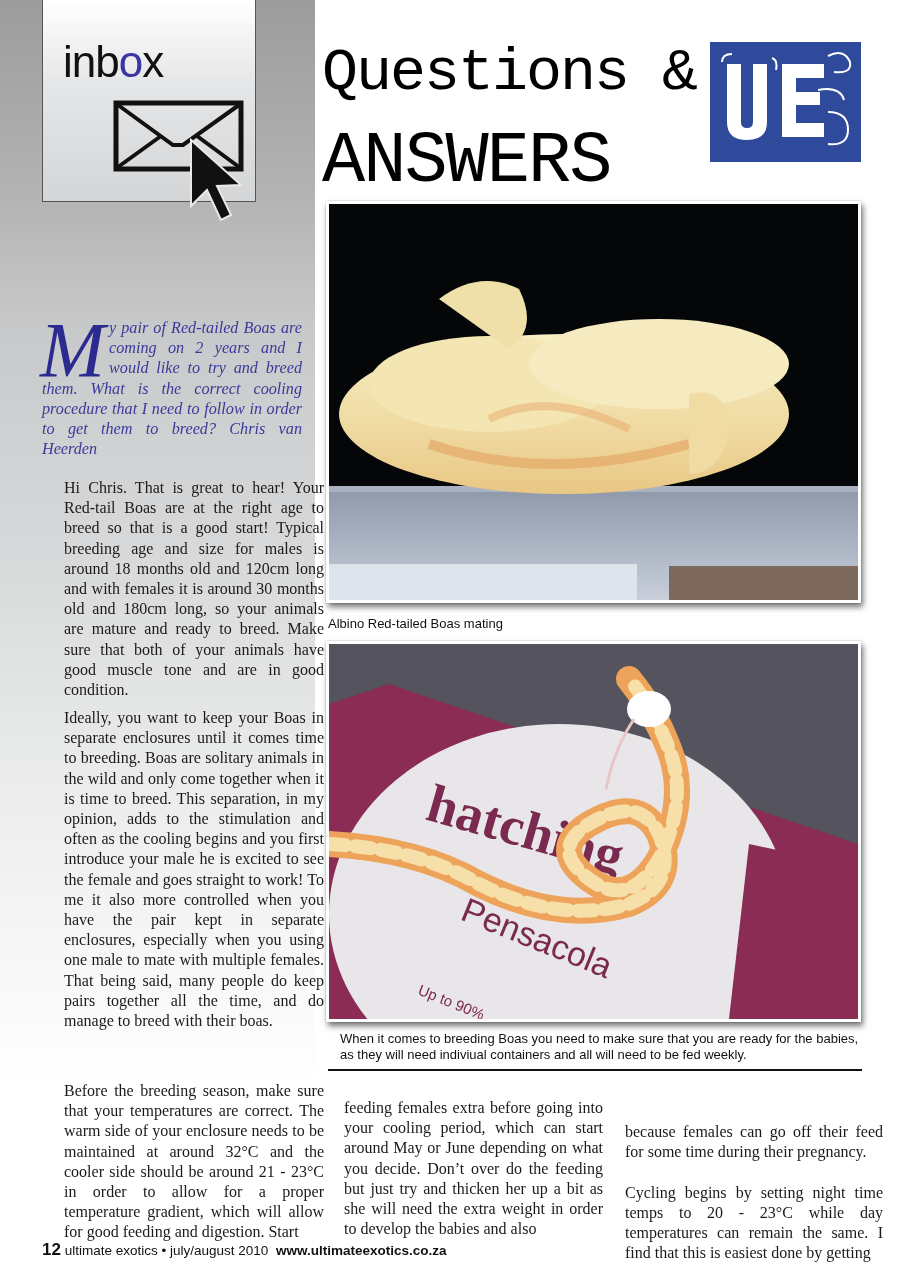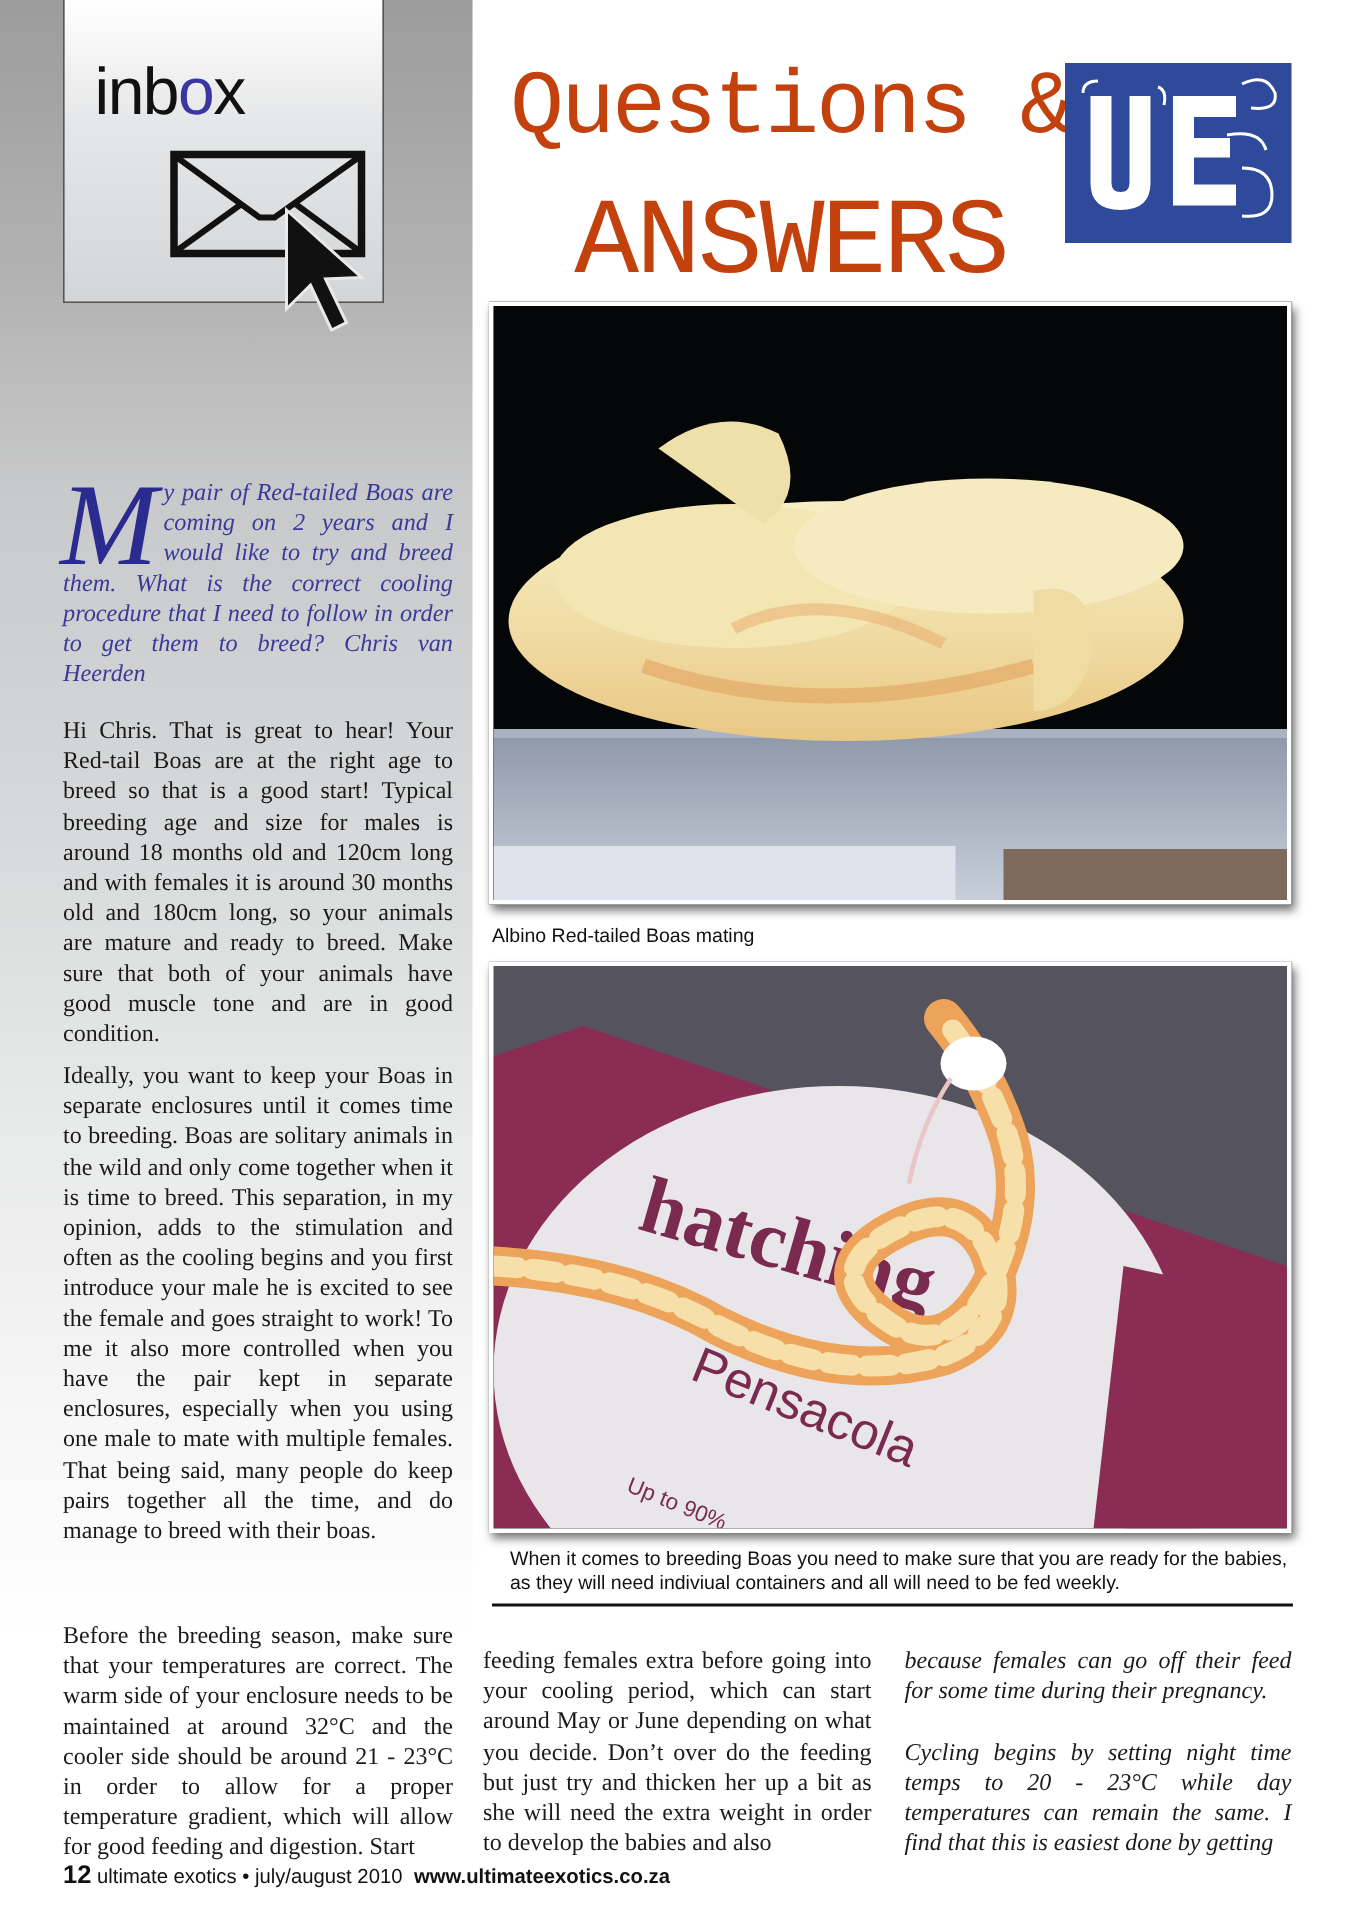--- a/index.html
+++ b/index.html
@@ -20,46 +20,46 @@
   }
   .inbox-word {
     position: absolute; left: 20px; top: 40px;
     font-family: "Liberation Sans", sans-serif; font-size: 44px; letter-spacing: -1px;
     color: #111; line-height: 1;
   }
   .inbox-word .o { color: #3a37a3; }
   .inbox-icon { position: absolute; left: 70px; top: 100px; width: 180px; height: 125px; }
 
   
-  .title { position: absolute; left: 340px; top: 38px; font-family: "Liberation Mono", monospace; color: #c2410c; text-align: center; }
+  .title { position: absolute; left: 322px; top: 38px; font-family: "Liberation Mono", monospace; color: #000000; }
   .title-line1 { font-size: 60px; line-height: 70px; letter-spacing: -2px; }
   .title-line2 { font-size: 72px; line-height: 80px; letter-spacing: -2px; margin-top: 14px; }
 
   .ue-logo {
     position: absolute; left: 710px; top: 42px; width: 151px; height: 120px;
     background: #2f4a9b;
   }
 
   
   .question {
     position: absolute; left: 42px; top: 318px; width: 260px;
     font-style: italic; color: #3a3a9a; font-size: 16.2px; line-height: 20.2px; text-align: justify;
   }
   .dropcap {
     float: left; font-size: 78px; line-height: 60px; margin: 2px 4px -4px -2px;
     font-style: italic; color: #2b2b8f;
   }
 
-  .body-text { font-size: 16px; line-height: 20.2px; text-align: justify; color: #1a1a1a; }
+  .body-text { font-size: 16px; line-height: 20.2px; text-align: justify; color: #1a1a1a; margin-left: 22px; }
   .col1 { position: absolute; left: 42px; width: 260px; }
   .p1 { top: 478px; }
   .p2 { top: 708px; }
   .p3 { top: 1081px; }
   .col2 { position: absolute; left: 322px; top: 1098px; width: 259px; }
-  .col3 { position: absolute; left: 603px; top: 1098px; width: 258px; font-style: italic; }
+  .col3 { position: absolute; left: 603px; top: 1122px; width: 258px; }
   .col3 p + p { margin-top: 20.2px; }
 
   
   .photo {
     position: absolute; border: 3px solid #fff;
     box-shadow: 2px 4px 6px rgba(0,0,0,0.55), 0 0 1px rgba(0,0,0,0.4);
     overflow: hidden;
   }
   .photo1 { left: 326px; top: 201px; width: 535px; height: 402px; background: #050608; }
   .photo2 { left: 326px; top: 641px; width: 535px; height: 381px; background: #6e6d78; }

